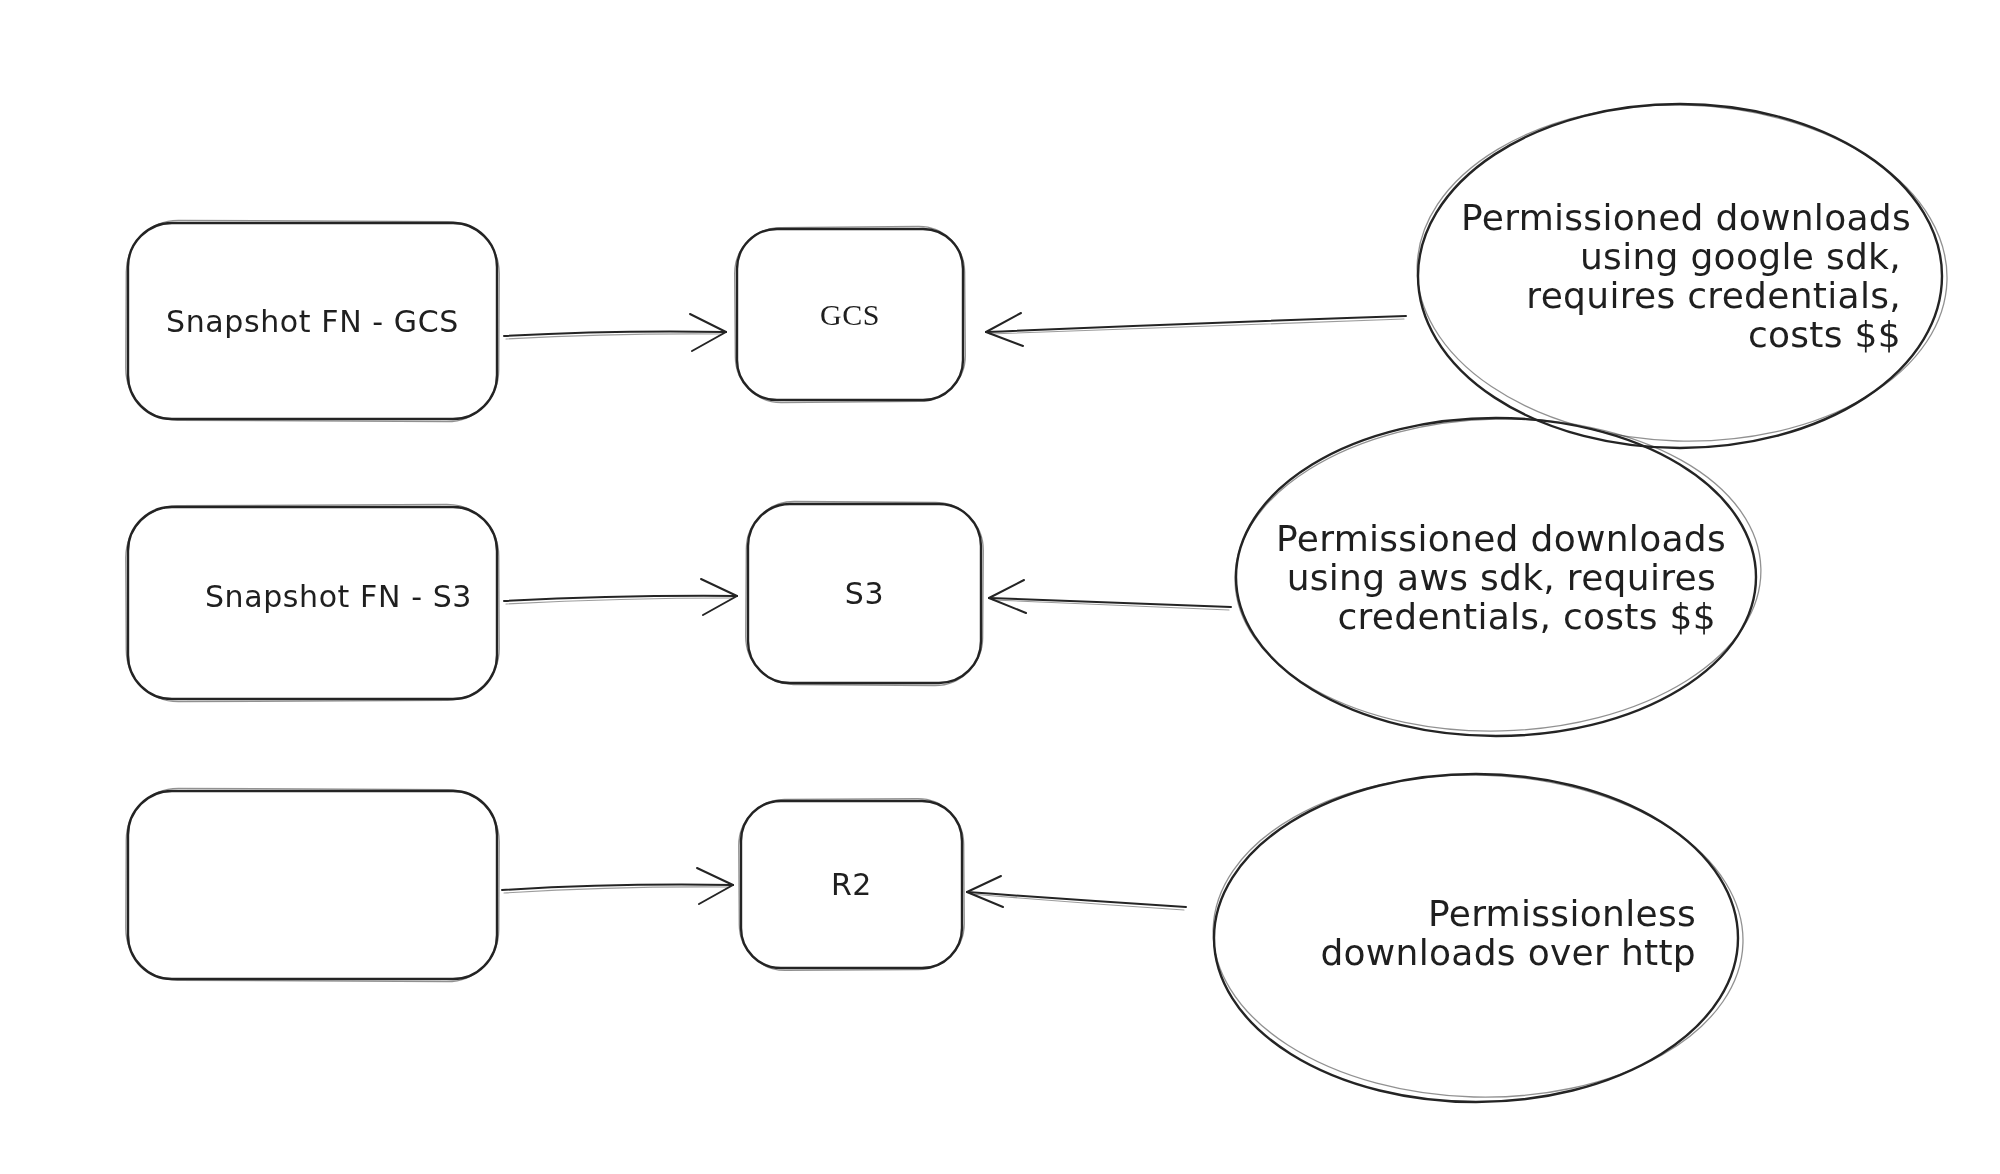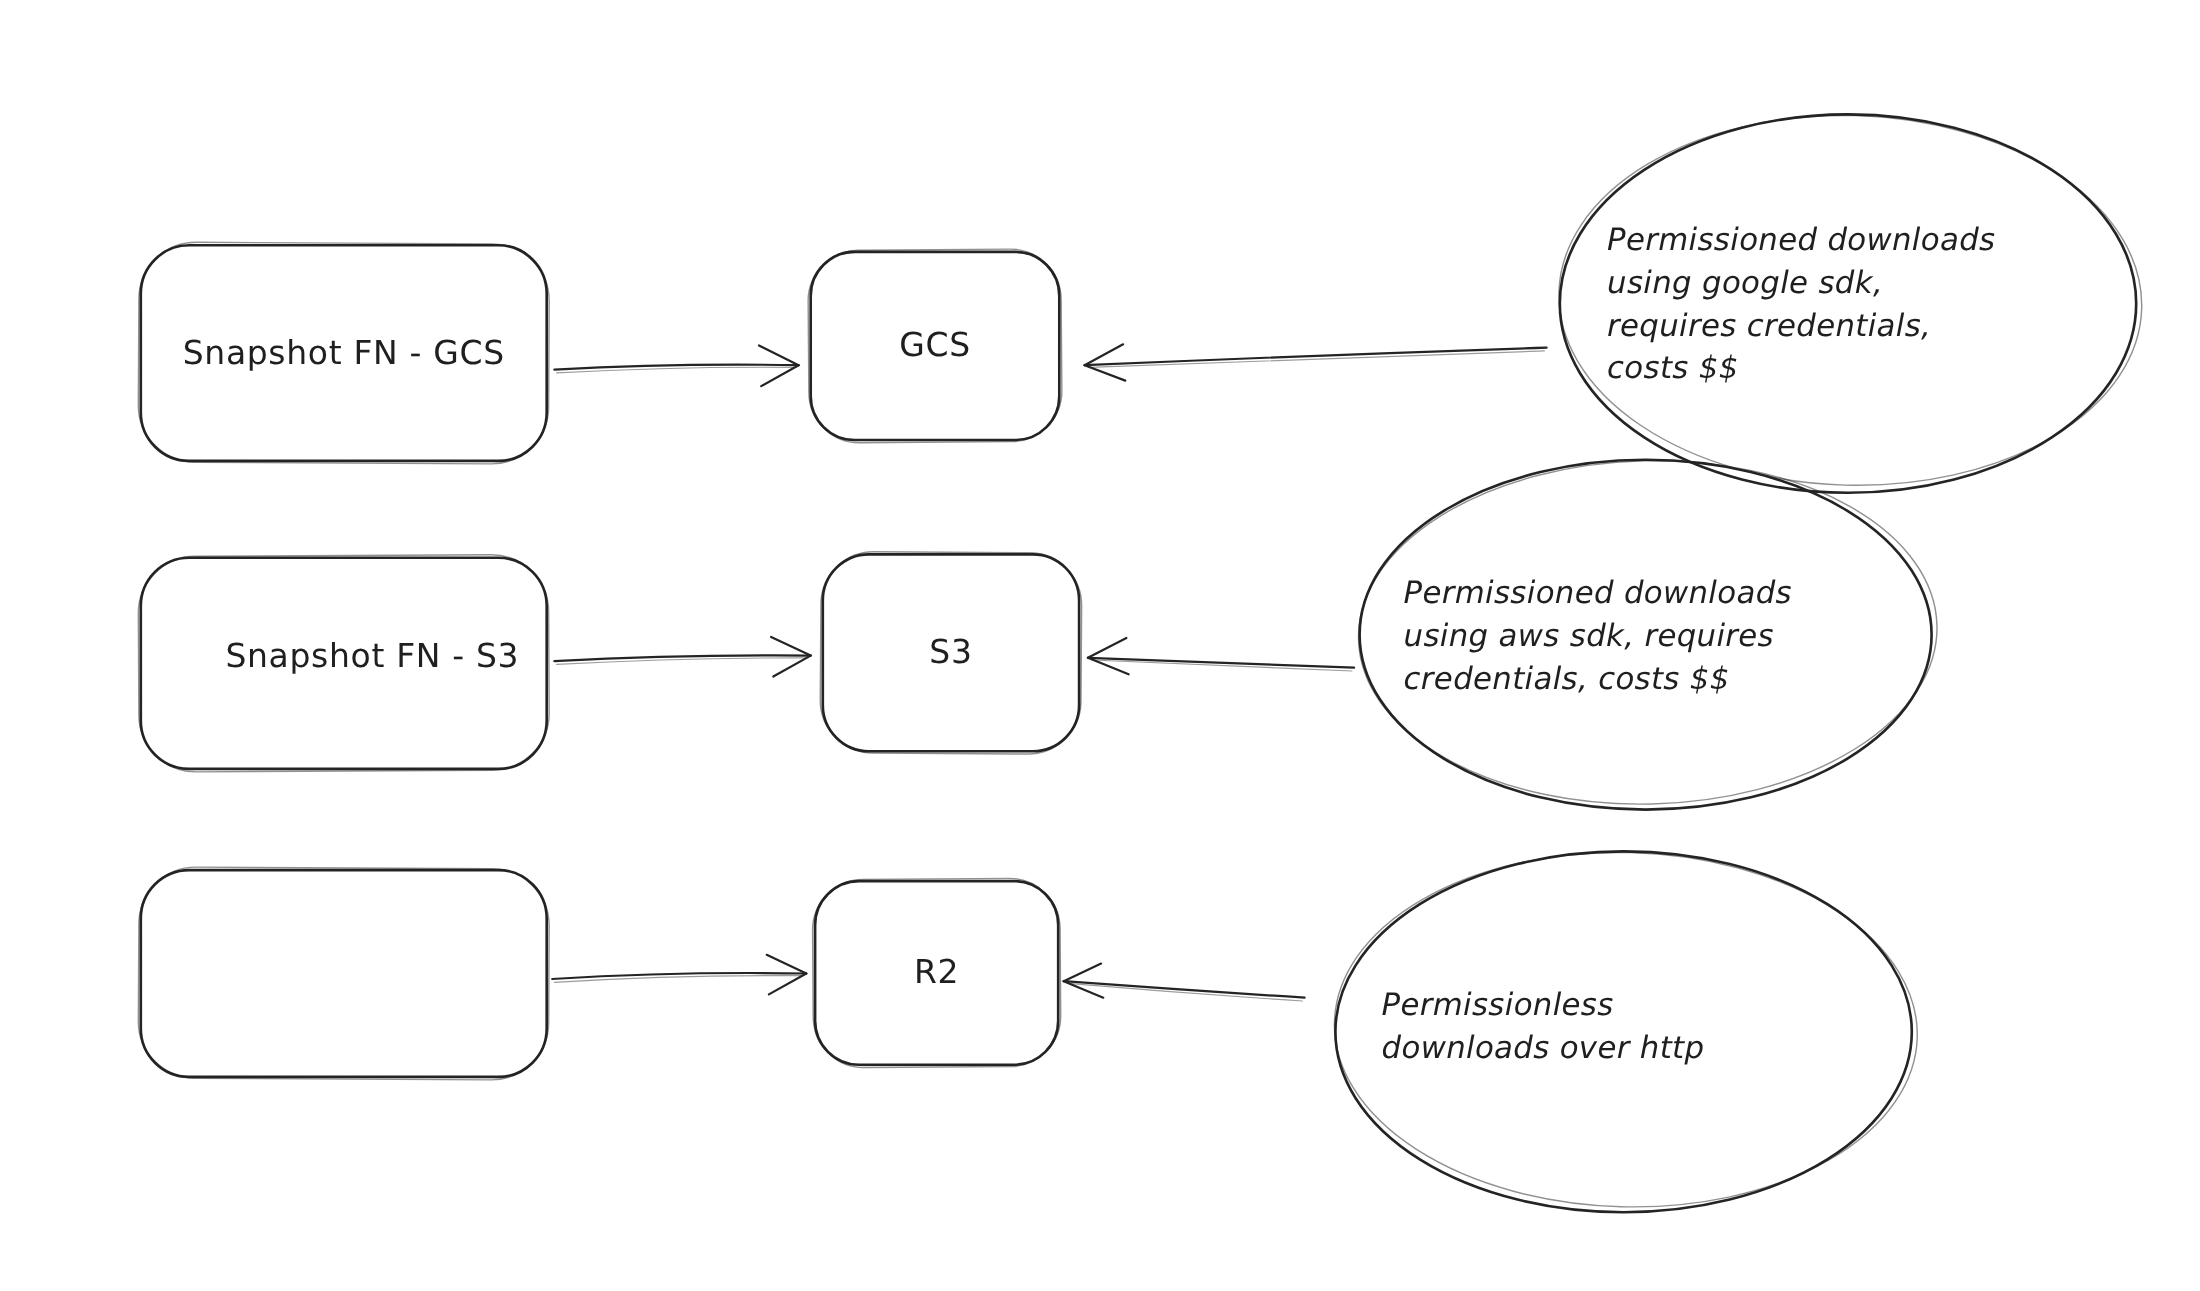--- a/index.html
+++ b/index.html
@@ -51,25 +51,24 @@
     display: flex;
     align-items: center;
     justify-content: center;
     letter-spacing: 0.6px;
   }
   .box-label {
     font-size: 30px;
   }
   .note {
     position: absolute;
-    text-align: left;
-    font-size: 28px;
+    text-align: right;
+    font-size: 36px;
     line-height: 39px;
     letter-spacing: 0.3px;
-    font-style: italic;
   }
   .note div {
     white-space: nowrap;
   }
 </style>
 </head>
 <body>
 
 <div class="canvas">
 
@@ -154,21 +153,21 @@
     </g>
     <g class="arrow">
       <path d="M1186 907 Q1076 900 967 892"></path>
       <path class="ghost" d="M1184 910 Q1076 903 971 894"></path>
       <path d="M967 892 L1001 876"></path>
       <path d="M967 892 L1003 907"></path>
     </g>
   </svg>
 
   <div class="label box-label" style="left:128px; top:223px; width:369px; height:196px;">Snapshot FN - GCS</div>
-  <div class="label box-label" style="left:737px; top:229px; width:226px; height:171px;">GCS</div>
+  <div class="label box-label" style="left:737px; top:229px; width:226px; height:171px;font-family:Liberation Serif, serif;">GCS</div>
   <div class="note" style="left:1461px; top:198px; width:440px;">
     <div>Permissioned downloads</div>
     <div>using google sdk,</div>
     <div>requires credentials,</div>
     <div>costs $$</div>
   </div>
 
   <div class="label box-label" style="left:128px; top:500px; width:421px; height:192px;">Snapshot FN - S3</div>
   <div class="label box-label" style="left:748px; top:504px; width:233px; height:179px;">S3</div>
   <div class="note" style="left:1276px; top:519px; width:440px;">

